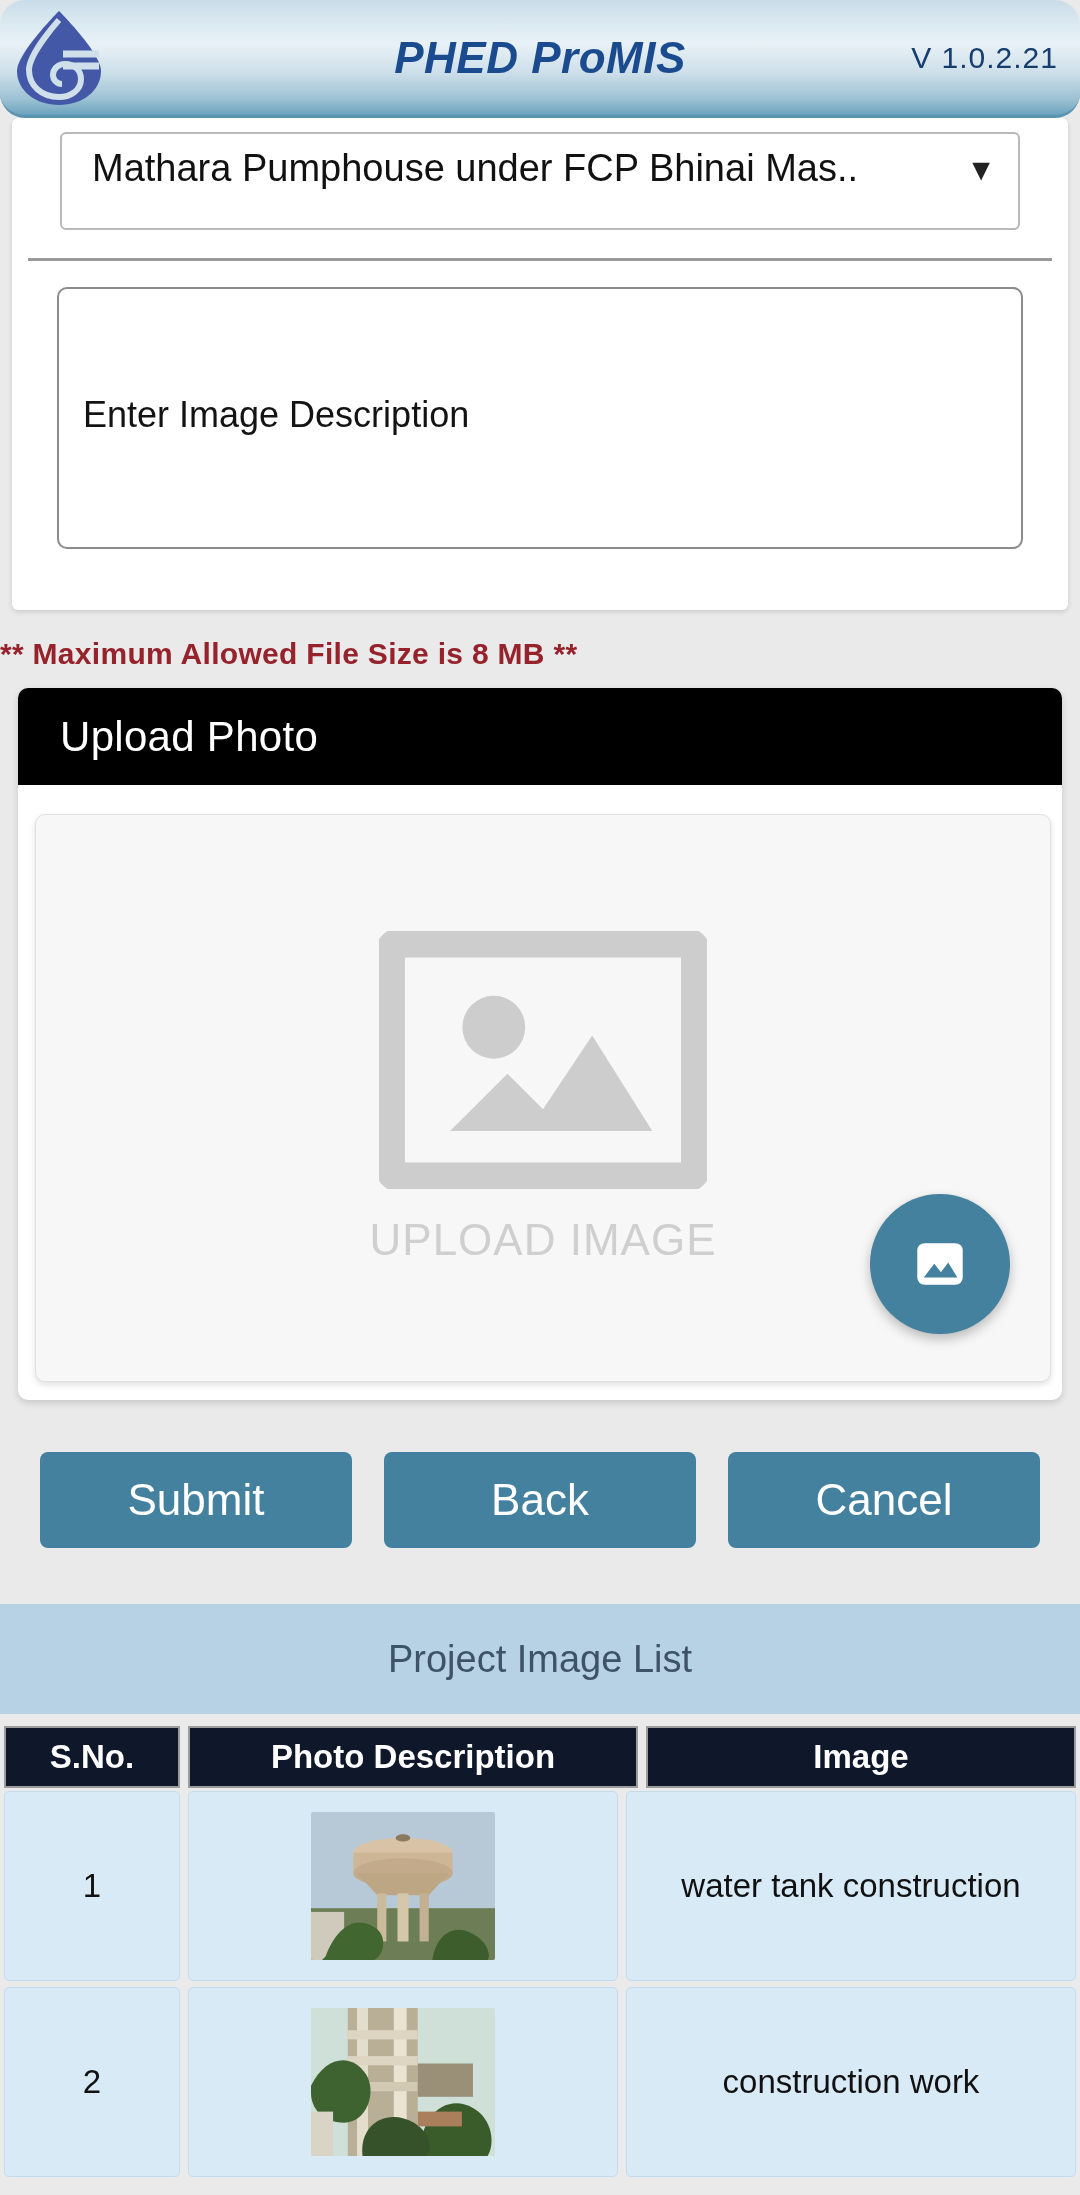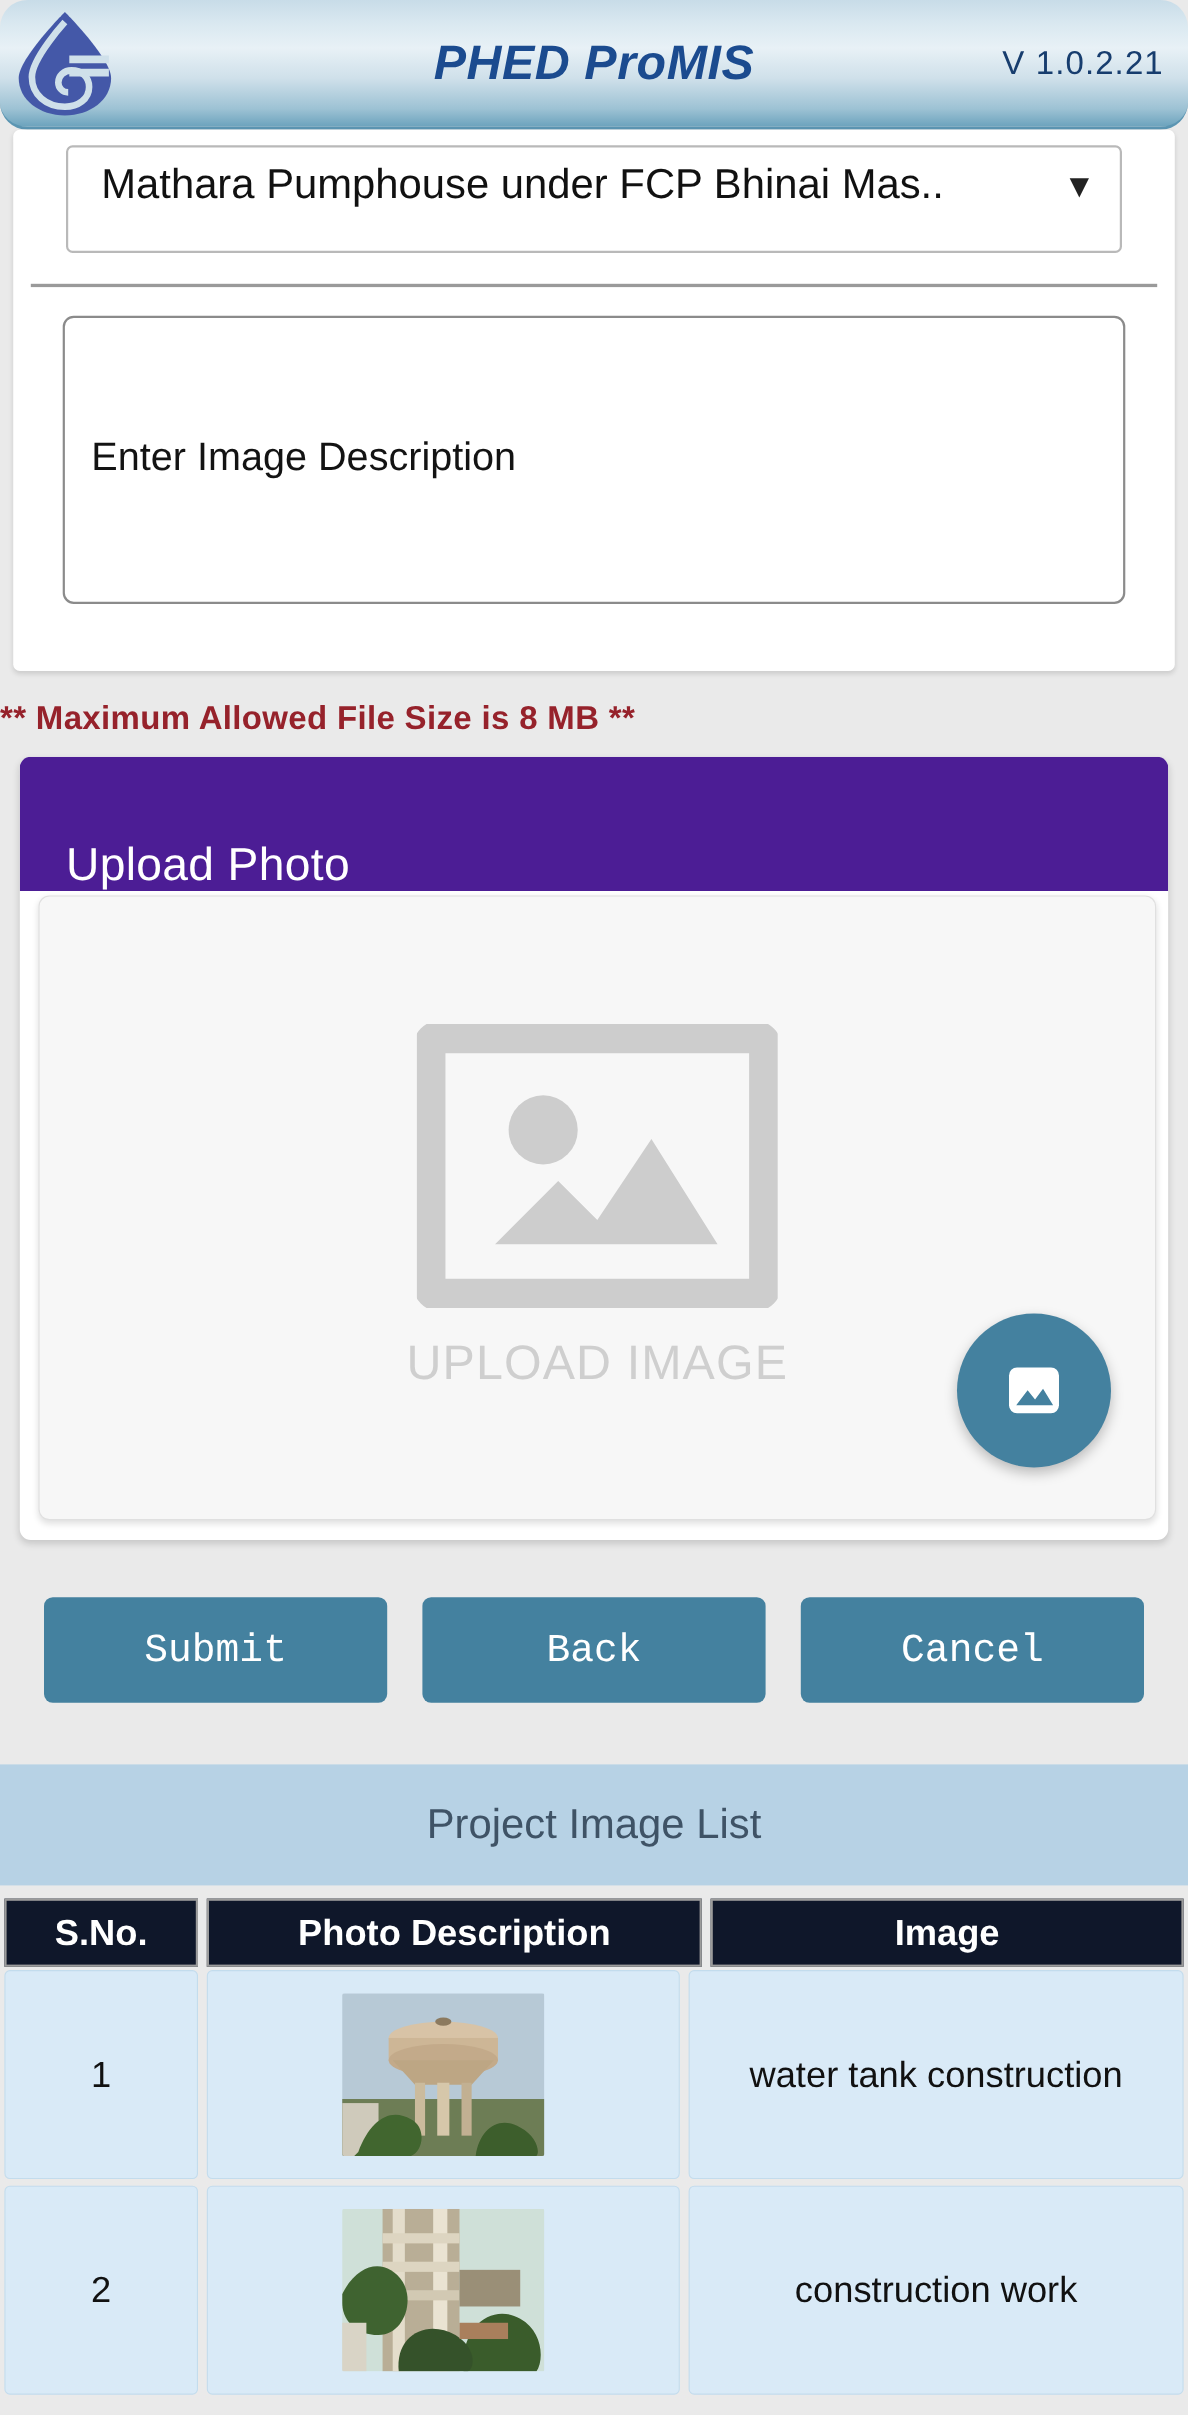--- a/index.html
+++ b/index.html
@@ -119,24 +119,24 @@
   .upload-card {
     position: absolute;
     top: 688px; left: 18px; right: 18px;
     height: 712px;
     background: #ffffff;
     border-radius: 10px;
     box-shadow: 0 3px 7px rgba(0,0,0,.15);
     overflow: hidden;
   }
   .upload-head {
-    height: 122px;
-    background: #4c1d95;
-    display: flex;
-    align-items: flex-end;
+    height: 97px;
+    background: #000000;
+    display: flex;
+    align-items: center;
     padding-left: 42px;
   }
   .upload-head-title {
     color: #ffffff;
     font-size: 42px;
     letter-spacing: .3px;
   }
   .upload-inner {
     position: absolute;
     top: 126px; left: 17px; right: 11px; bottom: 18px;
@@ -174,22 +174,22 @@
     justify-content: space-between;
     padding: 0 40px;
   }
   .btn {
     width: 312px;
     height: 96px;
     background: #44819f;
     border-radius: 8px;
     border: none;
     color: #fff;
-    font-size: 36px;
-    font-family: Liberation Mono, monospace;
+    font-size: 44px;
+    font-family: Liberation Sans, sans-serif;
     display: flex;
     align-items: center;
     justify-content: center;
   }
 
   
   .list-head {
     position: absolute;
     top: 1604px; left: 0; right: 0;
     height: 110px;

